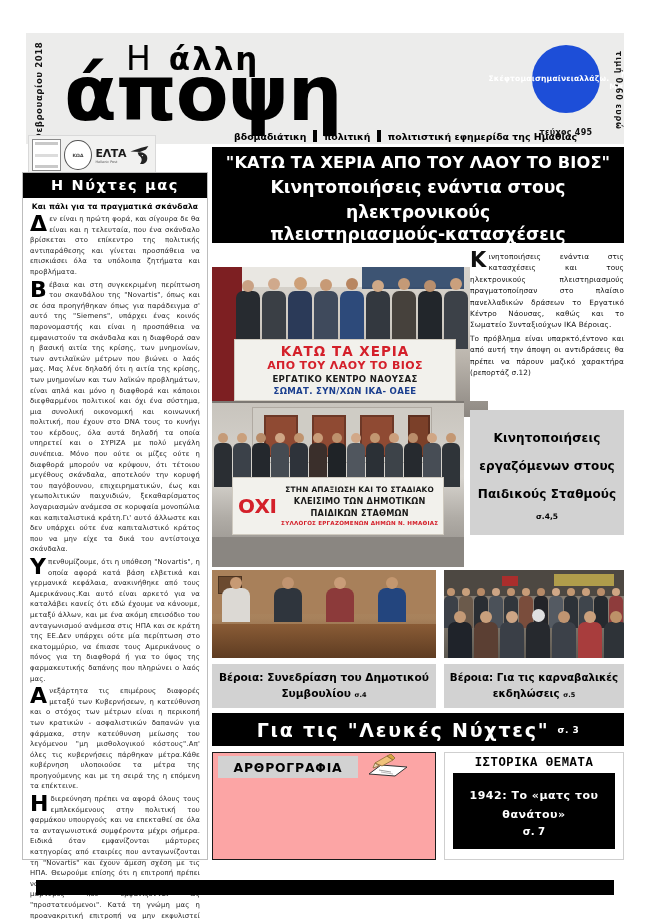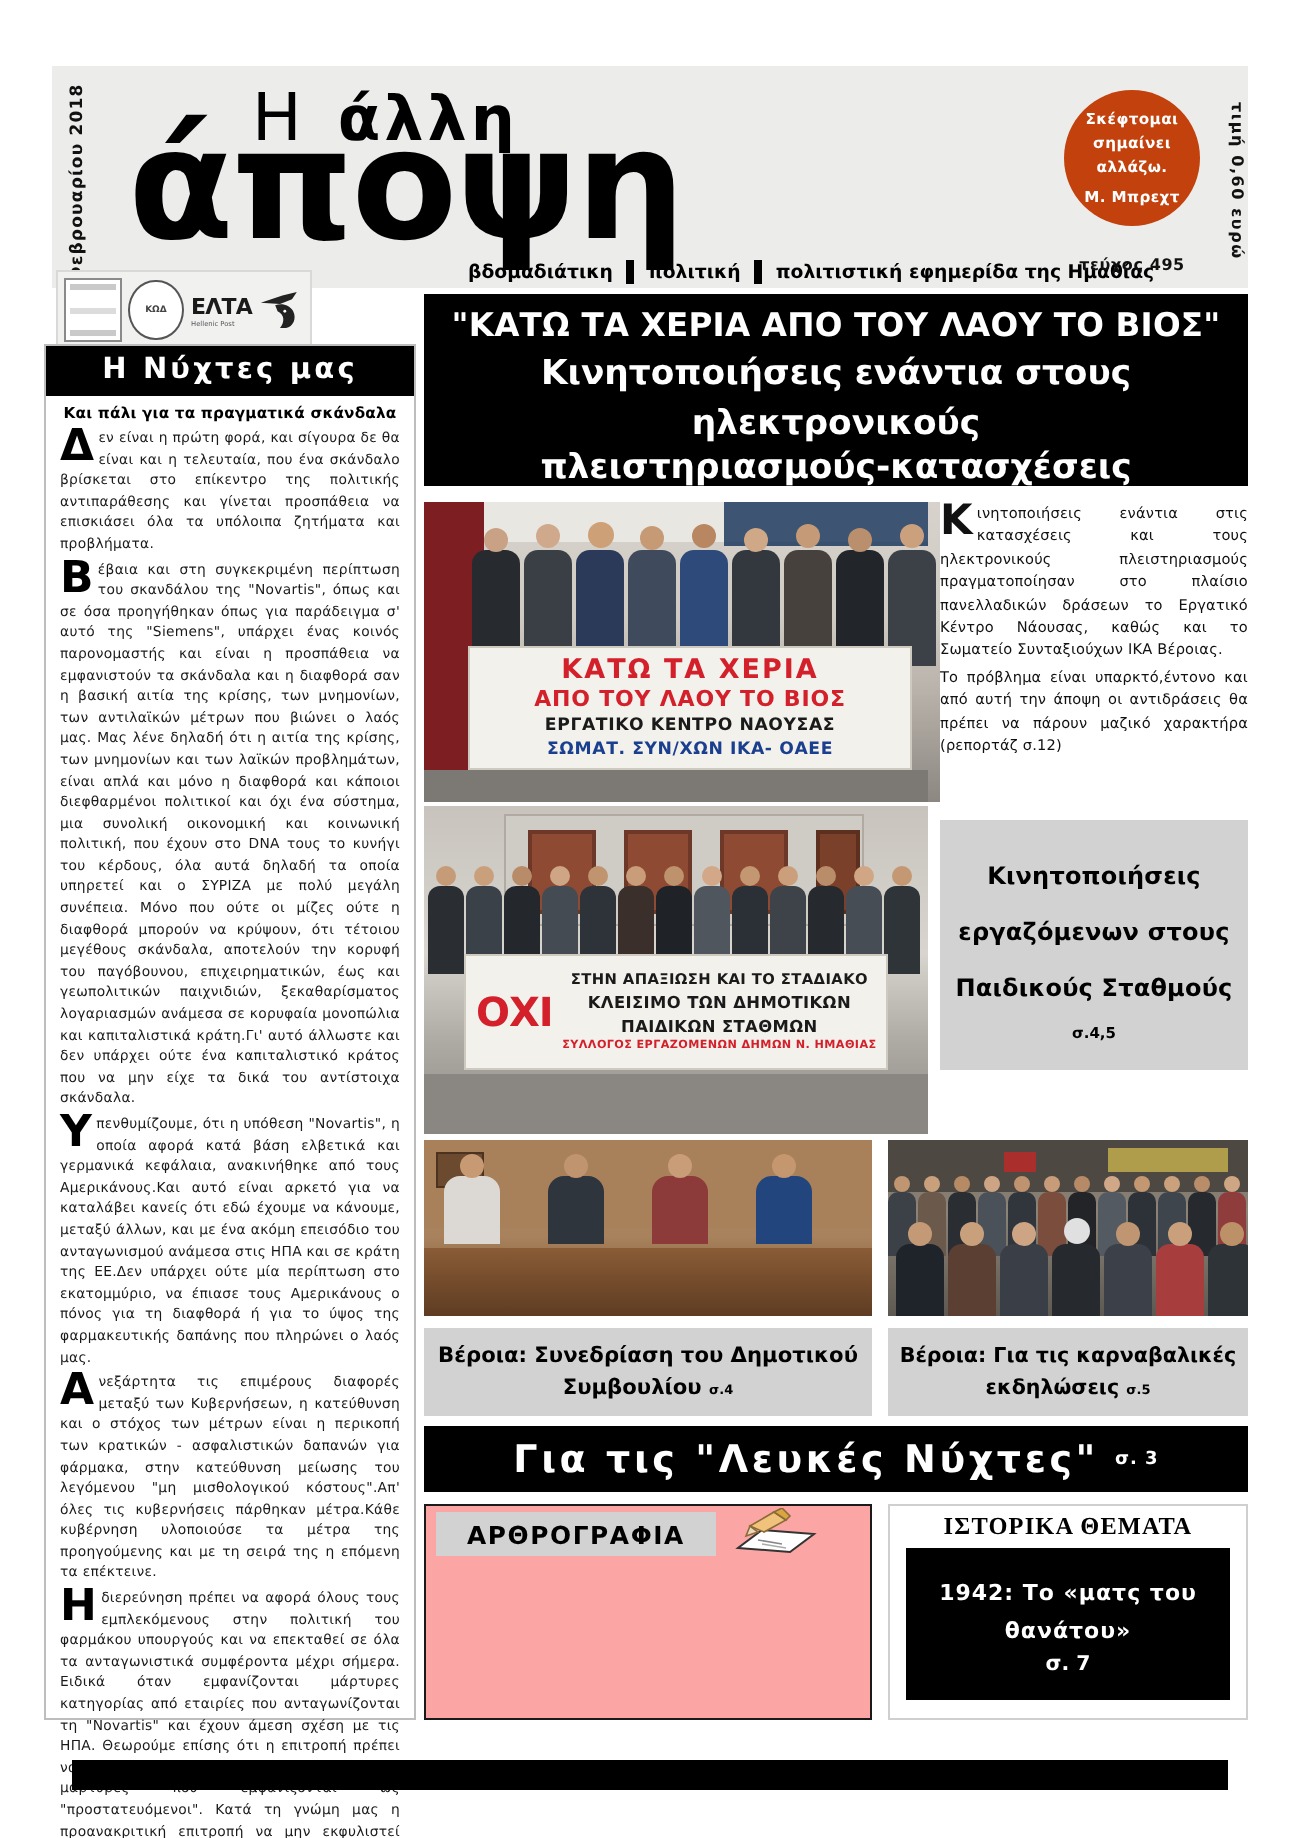--- a/index.html
+++ b/index.html
@@ -52,22 +52,22 @@
     position: absolute; left: 157px; top: 97px;
     font-size: 9.4px; font-weight: bold; color:#000;
     display:flex; align-items:center; gap:4px;margin-left:48px;
   }
   .mh-sub .seg { padding: 0 3px; }
   .mh-sub .bar { display:inline-block; width:3.5px; height:12px; background:#000; }
 
   .quote-circle {
     position: absolute; left: 506px; top: 12px;
     width: 68px; height: 68px; border-radius: 50%;
-    background: #c2410c; color: #fff;
-    display:flex; flex-direction:column; align-items:center; justify-content:center;
+    background: #1d4ed8; color: #fff;
+    display:flex; flex-direction:row; align-items:center; justify-content:center;
     text-align:center;
     font-size: 7.6px; font-weight: bold; line-height: 12px;
     letter-spacing: 0.2px;
   }
   .price-vert {
     position:absolute; left: 588px; top: 18px;
     font-size: 8px; font-weight:bold; color:#111;
     writing-mode: vertical-rl;
     letter-spacing: 0.8px;
     height: 80px;
@@ -153,21 +153,21 @@
     font-size: 17.2px; font-weight: bold;
     line-height: 24.5px; margin-top: 2px;
   }
 
   
   .photo {
     position:absolute;
     overflow:hidden;
     background:#9aa3ad;
   }
-  .photo1 { left:212px; top:251px; width:276px; height:150px; }
+  .photo1 { left:212px; top:267px; width:276px; height:150px; }
   .photo2 { left:212px; top:403px; width:252px; height:164px; }
   .photo3 { left:212px; top:570px; width:224px; height:88px; }
   .photo4 { left:444px; top:570px; width:180px; height:88px; }
 
   
   .rightcol {
     position:absolute; left: 470px; top:251px;
     width: 154px; height: 150px;
     background:#fff;
   }
@@ -242,21 +242,21 @@
   .arthro-list li .pg { font-size:6.8px; }
 
   .box-istorika {
     position:absolute; left:444px; top:752px;
     width:180px; height:108px;
     border: 1px solid #cfcfcf; background:#fff;
     padding-top: 2px;
   }
   .ist-title {
     text-align:center; font-size: 12.2px; font-weight:bold;
-    font-family: Liberation Serif, serif;
+    font-family: Liberation Mono, monospace;
     letter-spacing: 0.6px; color:#000; padding: 1px 0 3px 0;
   }
   .ist-black {
     margin: 0 8px; height: 76px; background:#000; color:#fff;
     display:flex; flex-direction:column; align-items:center; justify-content:center;
     text-align:center;
   }
   .ist-black .l1 { font-size: 11px; font-weight:bold; line-height:19px; letter-spacing:0.5px;}
   .ist-black .pg { font-size: 10.2px; font-weight:bold; margin-top:2px;}
 

